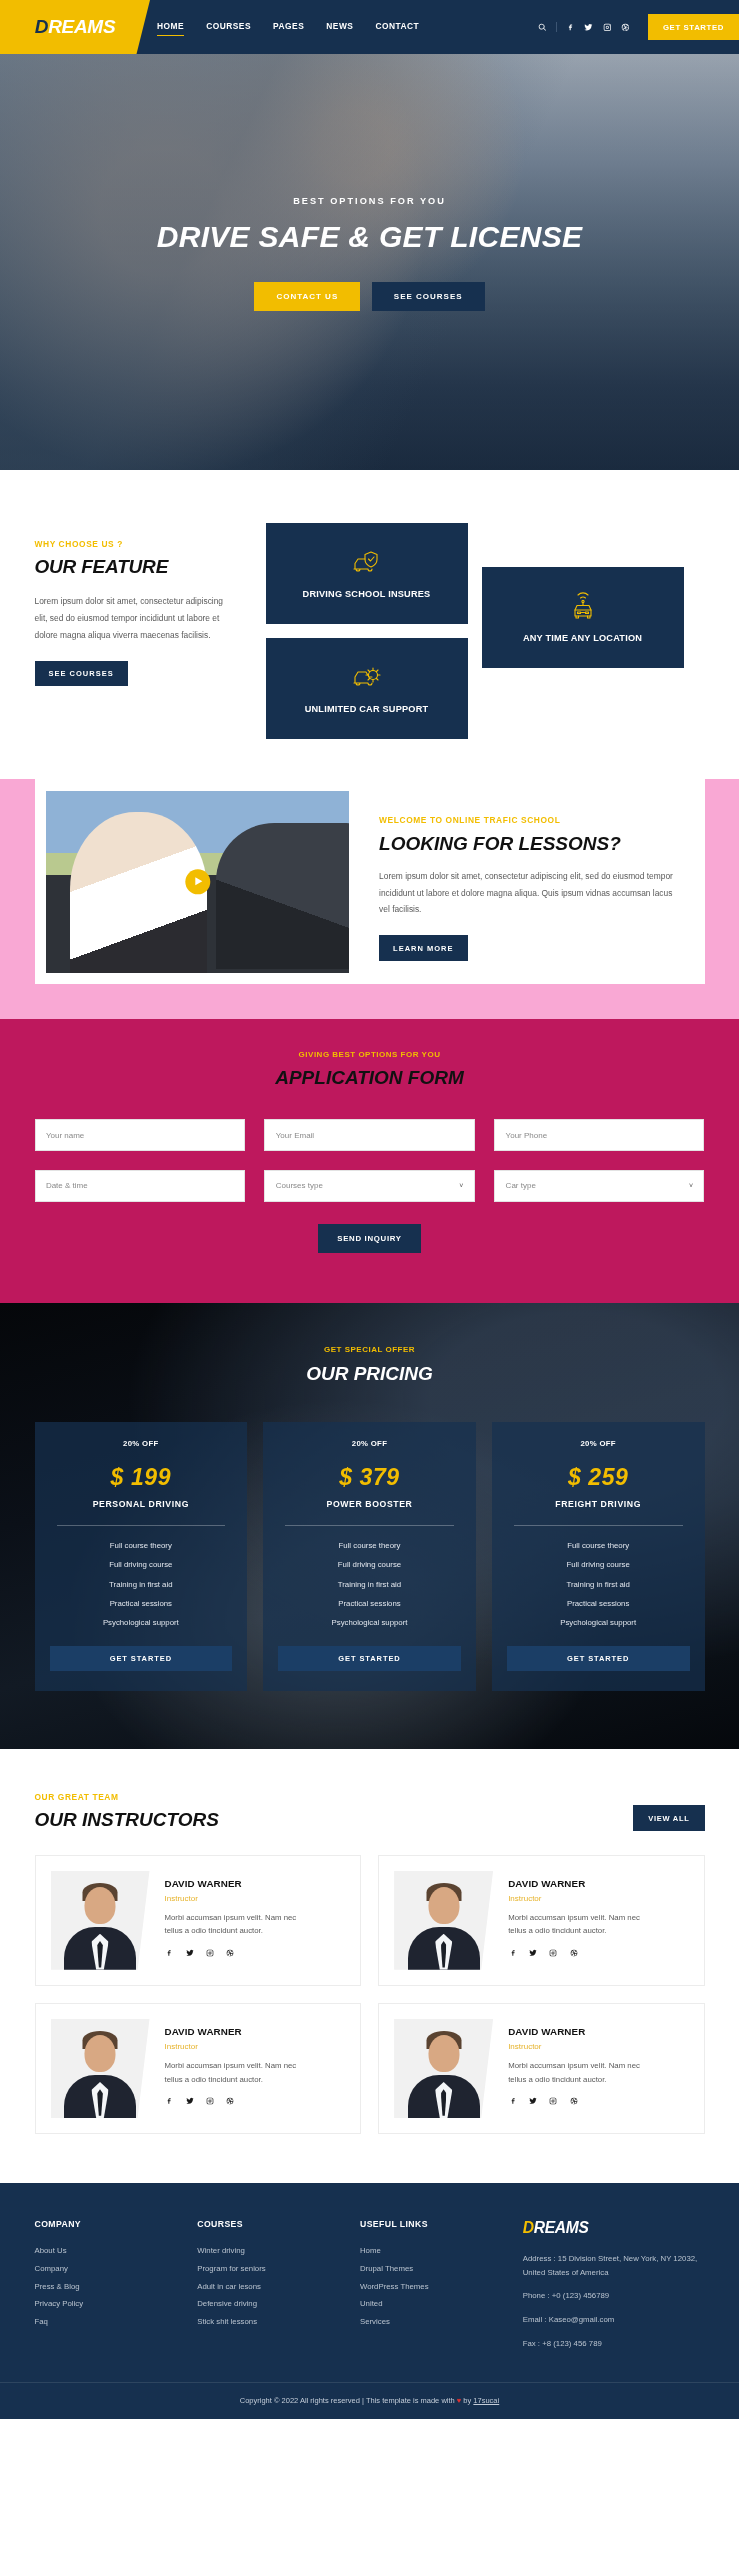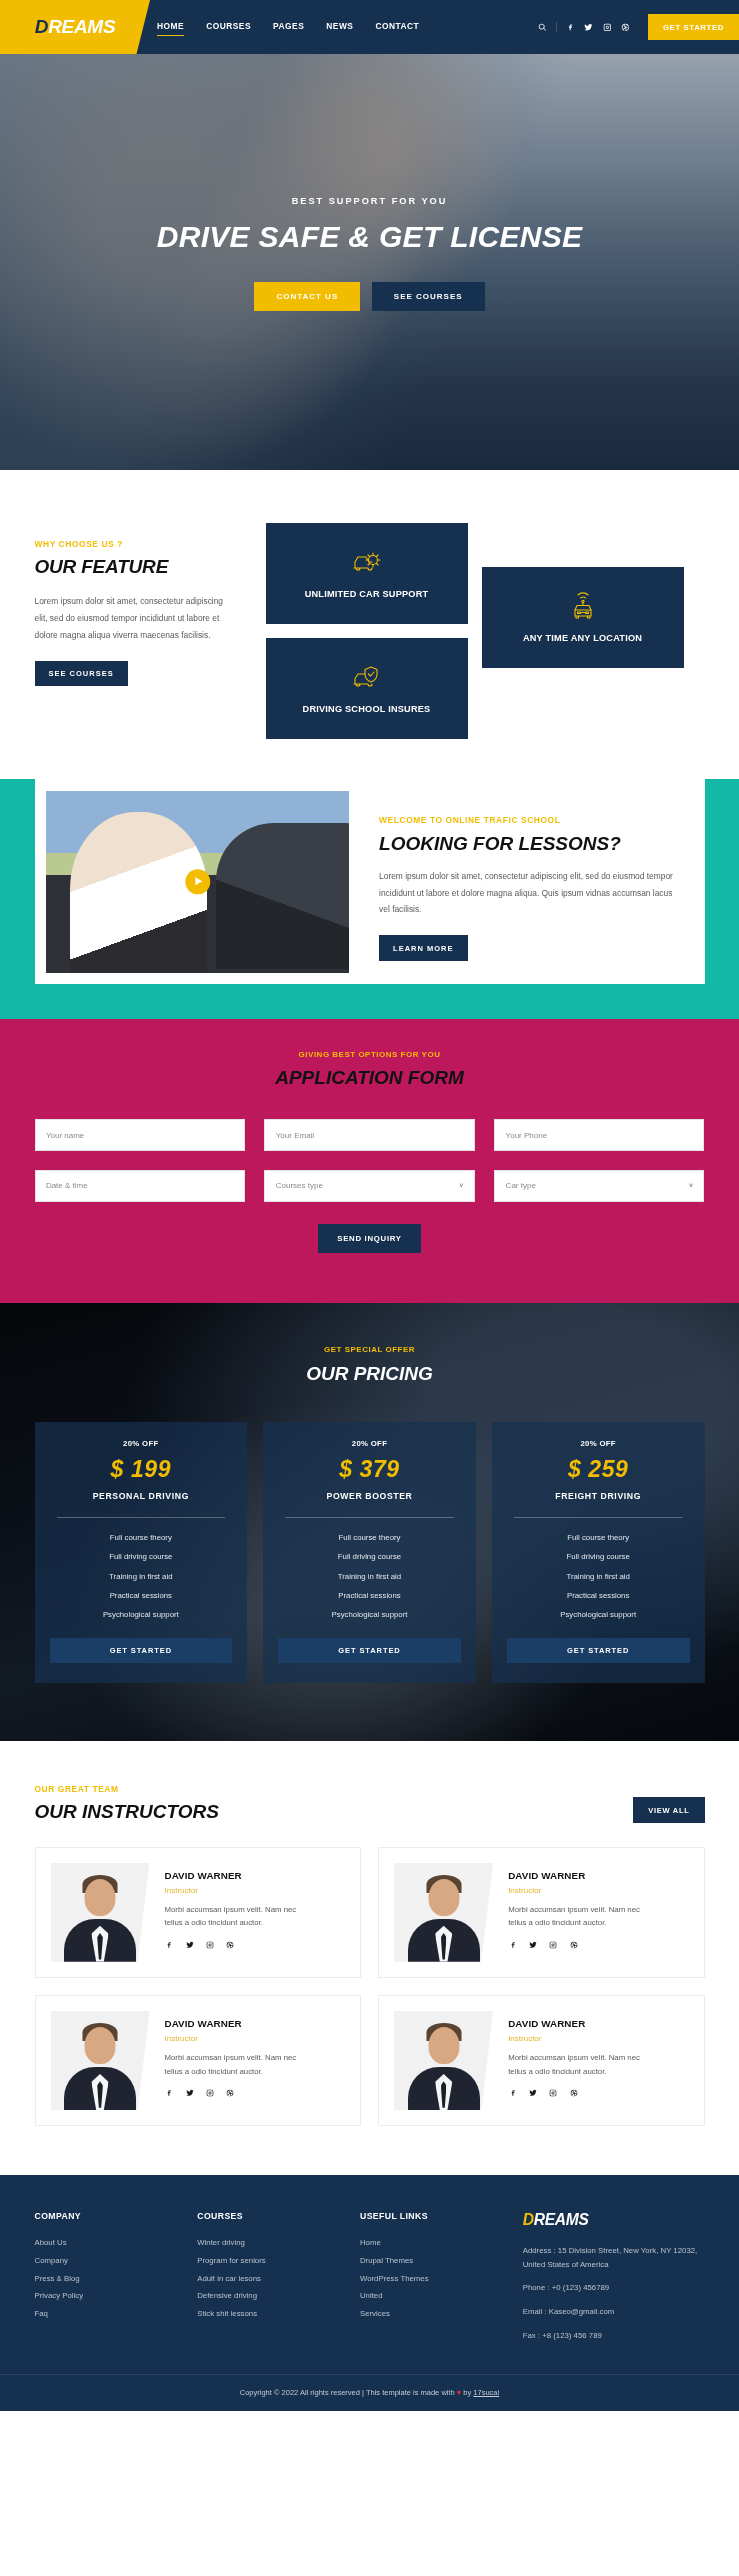--- a/index.html
+++ b/index.html
@@ -92,21 +92,21 @@
   .feat-card {
     background:#16304f; width:202px; height:101px;
     display:flex; flex-direction:column; align-items:center; justify-content:center; gap:11.6px;
     cursor:pointer;
   }
   .feat-card.shift { margin-top:44px; }
   .feat-card svg { width:32px; height:28px; stroke:#f2bd00; fill:none; stroke-width:2.2; stroke-linecap:round; stroke-linejoin:round; }
   .feat-card-label { color:#ffffff; font-size:9.2px; font-weight:bold; letter-spacing:0.2px; }
 
   
-  .lessons { background:#14b8a6; padding:0 0 35px; position:relative; }
+  .lessons { background:#f9a8d4; padding:0 0 35px; position:relative; }
   .lessons-box { display:flex; background:#ffffff; }
   .lessons-img {
     width:303px; height:182px; position:relative; margin:11.6px 0 11.6px 11.6px; flex:none;
     background:
       linear-gradient(180deg,#8fb2d6 0 34%, #b9c98f 34% 46%, #2e3238 46% 100%);
     overflow:hidden;
   }
   .lessons-img:before {
     content:""; position:absolute; left:8%; top:12%; width:45%; height:88%;
     background:linear-gradient(160deg,#f0e0cf 0 38%, #ffffff 38% 70%, #2b2b30 70% 100%);
@@ -153,21 +153,21 @@
       radial-gradient(ellipse at 78% 22%, rgba(70,90,115,.55) 0 18%, rgba(0,0,0,0) 55%),
       radial-gradient(ellipse at 46% 68%, rgba(120,135,150,.35) 0 14%, rgba(0,0,0,0) 48%),
       linear-gradient(165deg,#05070a 0%, #0b1018 35%, #121a24 60%, #05080c 100%);
   }
   .pricing-head { text-align:center; position:relative; z-index:2; }
   .pricing-kicker { color:#f2bd00; font-size:8px; font-weight:bold; letter-spacing:0.5px; }
   .pricing-title { color:#ffffff; font-size:19px; font-weight:bold; font-style:italic; margin-top:9.2px; }
   .price-grid { margin-top:37px; display:grid; grid-template-columns:repeat(3,1fr); gap:16px; position:relative; z-index:2; }
   .price-card { background:rgba(22,48,79,.72); padding:17.3px 15px 19.6px; text-align:center; }
   .price-off { color:#ffffff; font-size:7.8px; font-weight:bold; letter-spacing:0.3px; }
-  .price-amount { color:#f2bd00; font-size:23px; font-weight:bold; font-style:italic; margin-top:8px; letter-spacing:0.6px; }
+  .price-amount { color:#f2bd00; font-size:23px; font-weight:bold; font-style:italic; margin-top:16px; letter-spacing:0.6px; }
   .price-plan { color:#ffffff; font-size:8.7px; font-weight:bold; letter-spacing:0.6px; margin-top:8px; }
   .price-rule { height:0.6px; background:rgba(255,255,255,.28); margin:16px 7px 0; }
   .price-feats { margin-top:15px; display:flex; flex-direction:column; gap:10.4px; }
   .price-feats li { list-style:none; color:#e2e7ee; font-size:7.8px; }
   .price-cta {
     margin-top:18.5px; width:100%; background:#1b3e66; color:#fff; border:none; cursor:pointer;
     height:25.4px; font-size:7.5px; font-weight:bold; letter-spacing:0.9px;
     font-family:"Liberation Sans", sans-serif;
   }
 
@@ -259,21 +259,21 @@
             <path d="M12 2a10 10 0 100 20 10 10 0 000-20zm0 2a8 8 0 015.3 2c-1.3 1.6-3.2 2.8-5.5 3.5A30 30 0 009 4.5 8 8 0 0112 4zM7.2 5.4a32 32 0 012.9 5.4 20 20 0 01-6 .8A8 8 0 017.2 5.4zM4 12.2a22 22 0 006.7-1c.2.5.4 1 .5 1.4A12 12 0 005 18a8 8 0 01-1-5.8zm2.5 7.2a10 10 0 015.4-4.8 33 33 0 011.6 6.2 8 8 0 01-7-1.4zm9 .5a36 36 0 00-1.5-5.8c1.9-.3 4 0 5.9.9a8 8 0 01-4.4 4.9zm4.8-6.8a13 13 0 00-6.6-.9c-.2-.6-.5-1.1-.7-1.6 2.6-.9 4.6-2.3 6-4a8 8 0 011.3 6.5z"></path>
           </svg>
         </span>
     </div>
     <button class="btn-started">GET STARTED</button>
   </div>
 </header>
 
 <section class="hero">
   <div class="hero-inner">
-    <div class="hero-kicker">BEST SUPPORT FOR YOU</div>
+    <div class="hero-kicker">BEST OPTIONS FOR YOU</div>
     <h1 class="hero-title">DRIVE SAFE &amp; GET LICENSE</h1>
     <div class="hero-buttons">
       <button class="hb-yellow">CONTACT US</button>
       <button class="hb-navy">SEE COURSES</button>
     </div>
   </div>
 </section>
 
 <section class="features">
   <div class="wrap">
@@ -282,36 +282,36 @@
         <div class="kicker">WHY CHOOSE US ?</div>
         <h2 class="sec-title">OUR FEATURE</h2>
         <p class="feat-text">Lorem ipsum dolor sit amet, consectetur adipiscing elit, sed do eiusmod tempor incididunt ut labore et dolore magna aliqua viverra maecenas facilisis.</p>
         <button class="btn-navy">SEE COURSES</button>
       </div>
       <div class="feat-cards">
         <div class="feat-col">
           <div class="feat-card">
             <span>
               <svg viewBox="0 0 64 56">
+                  <path d="M6 42h4m0 0a4 4 0 108 0m-8 0h18m6 0a4 4 0 108 0m-8 0h-6M8 42V31l6-9h14"></path>
+                  <path d="M40 8l12 5v10c0 7-5 12-12 15-7-3-12-8-12-15V13l12-5z"></path>
+                  <path d="M35 22l4 4 7-8"></path>
+                </svg>
+            </span>
+            <div class="feat-card-label">DRIVING SCHOOL INSURES</div>
+          </div>
+          <div class="feat-card">
+            <span>
+              <svg viewBox="0 0 64 56">
                   <path d="M6 40h4m0 0a4 4 0 108 0m-8 0h18m6 0a4 4 0 108 0m-8 0h-6M8 40V28l6-10h16l6 10h6"></path>
                   <circle cx="44" cy="24" r="9"></circle>
                   <path d="M44 10v5M44 33v5M58 24h-5M35 24h-5M54 14l-3.5 3.5M37.5 30.5L34 34M54 34l-3.5-3.5M37.5 17.5L34 14"></path>
                 </svg>
             </span>
             <div class="feat-card-label">UNLIMITED CAR SUPPORT</div>
-          </div>
-          <div class="feat-card">
-            <span>
-              <svg viewBox="0 0 64 56">
-                  <path d="M6 42h4m0 0a4 4 0 108 0m-8 0h18m6 0a4 4 0 108 0m-8 0h-6M8 42V31l6-9h14"></path>
-                  <path d="M40 8l12 5v10c0 7-5 12-12 15-7-3-12-8-12-15V13l12-5z"></path>
-                  <path d="M35 22l4 4 7-8"></path>
-                </svg>
-            </span>
-            <div class="feat-card-label">DRIVING SCHOOL INSURES</div>
           </div>
         </div>
         <div class="feat-col">
           <div class="feat-card shift">
             <span>
               <svg viewBox="0 0 64 56">
                   <path d="M22 6a14 14 0 0120 0M27 12a8 8 0 0110 0"></path>
                   <circle cx="32" cy="19" r="2.2"></circle>
                   <path d="M32 21v6"></path>
                   <path d="M18 48v4h5v-4M41 48v4h5v-4"></path>

